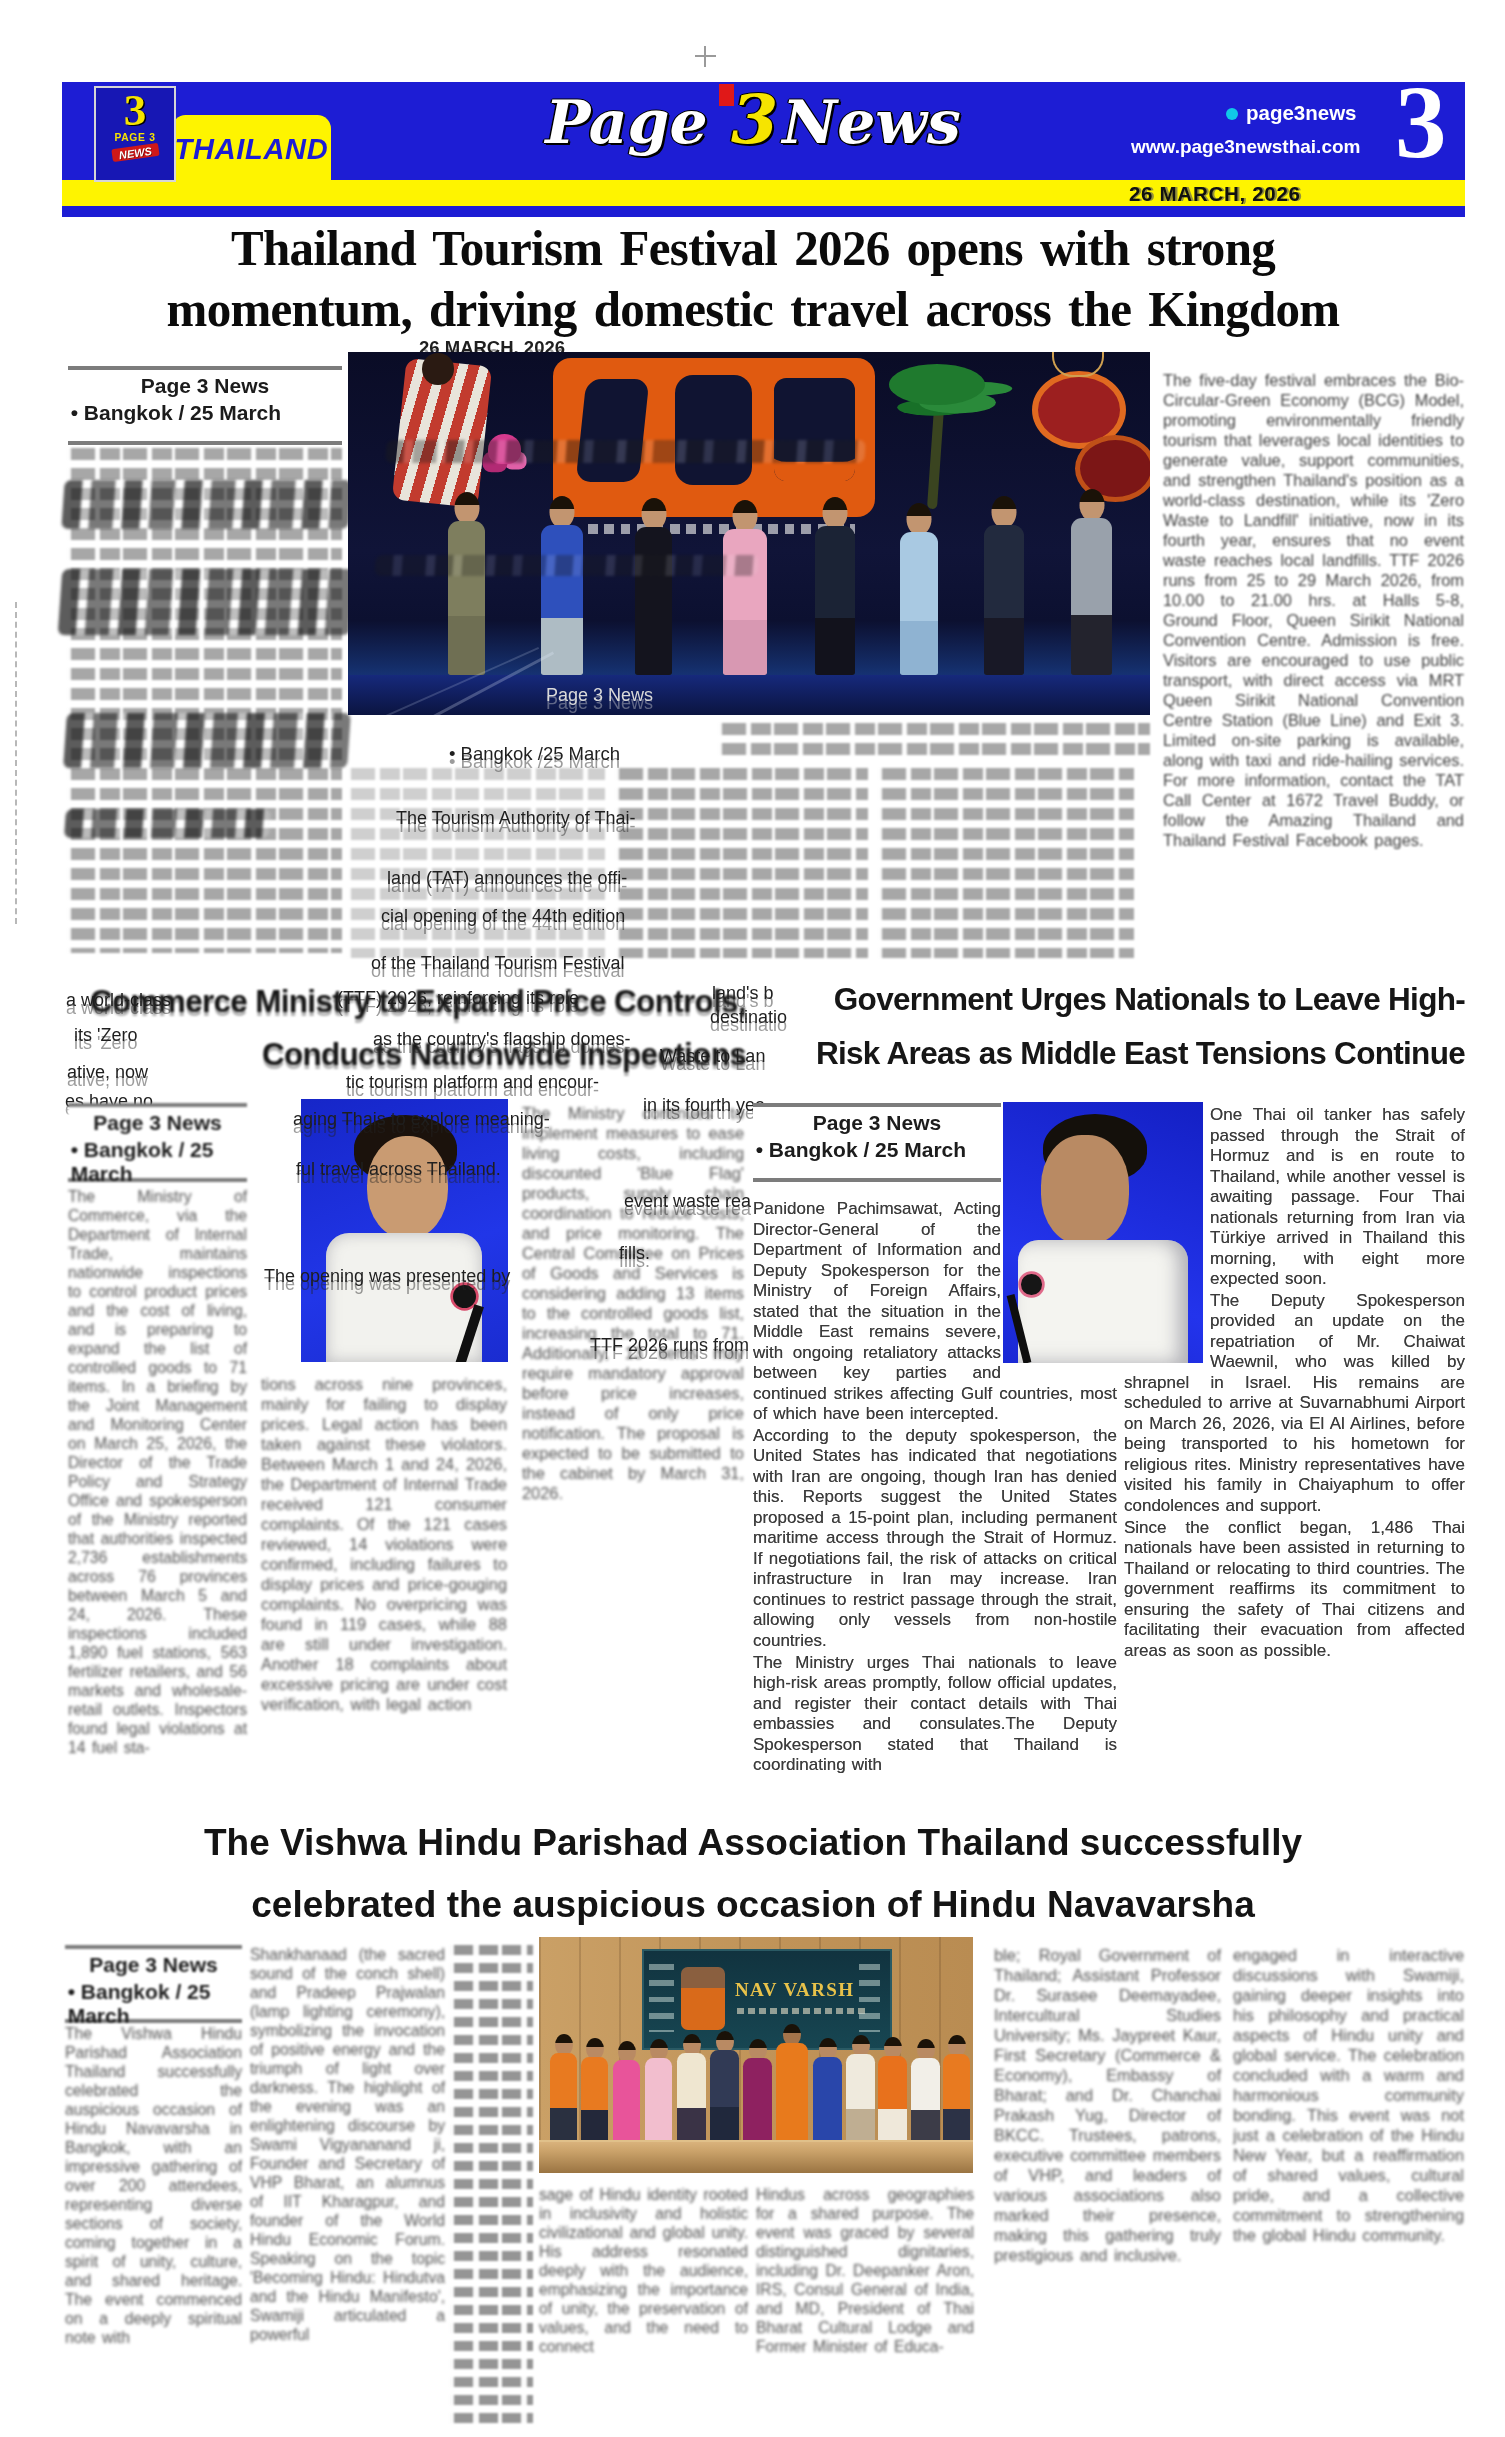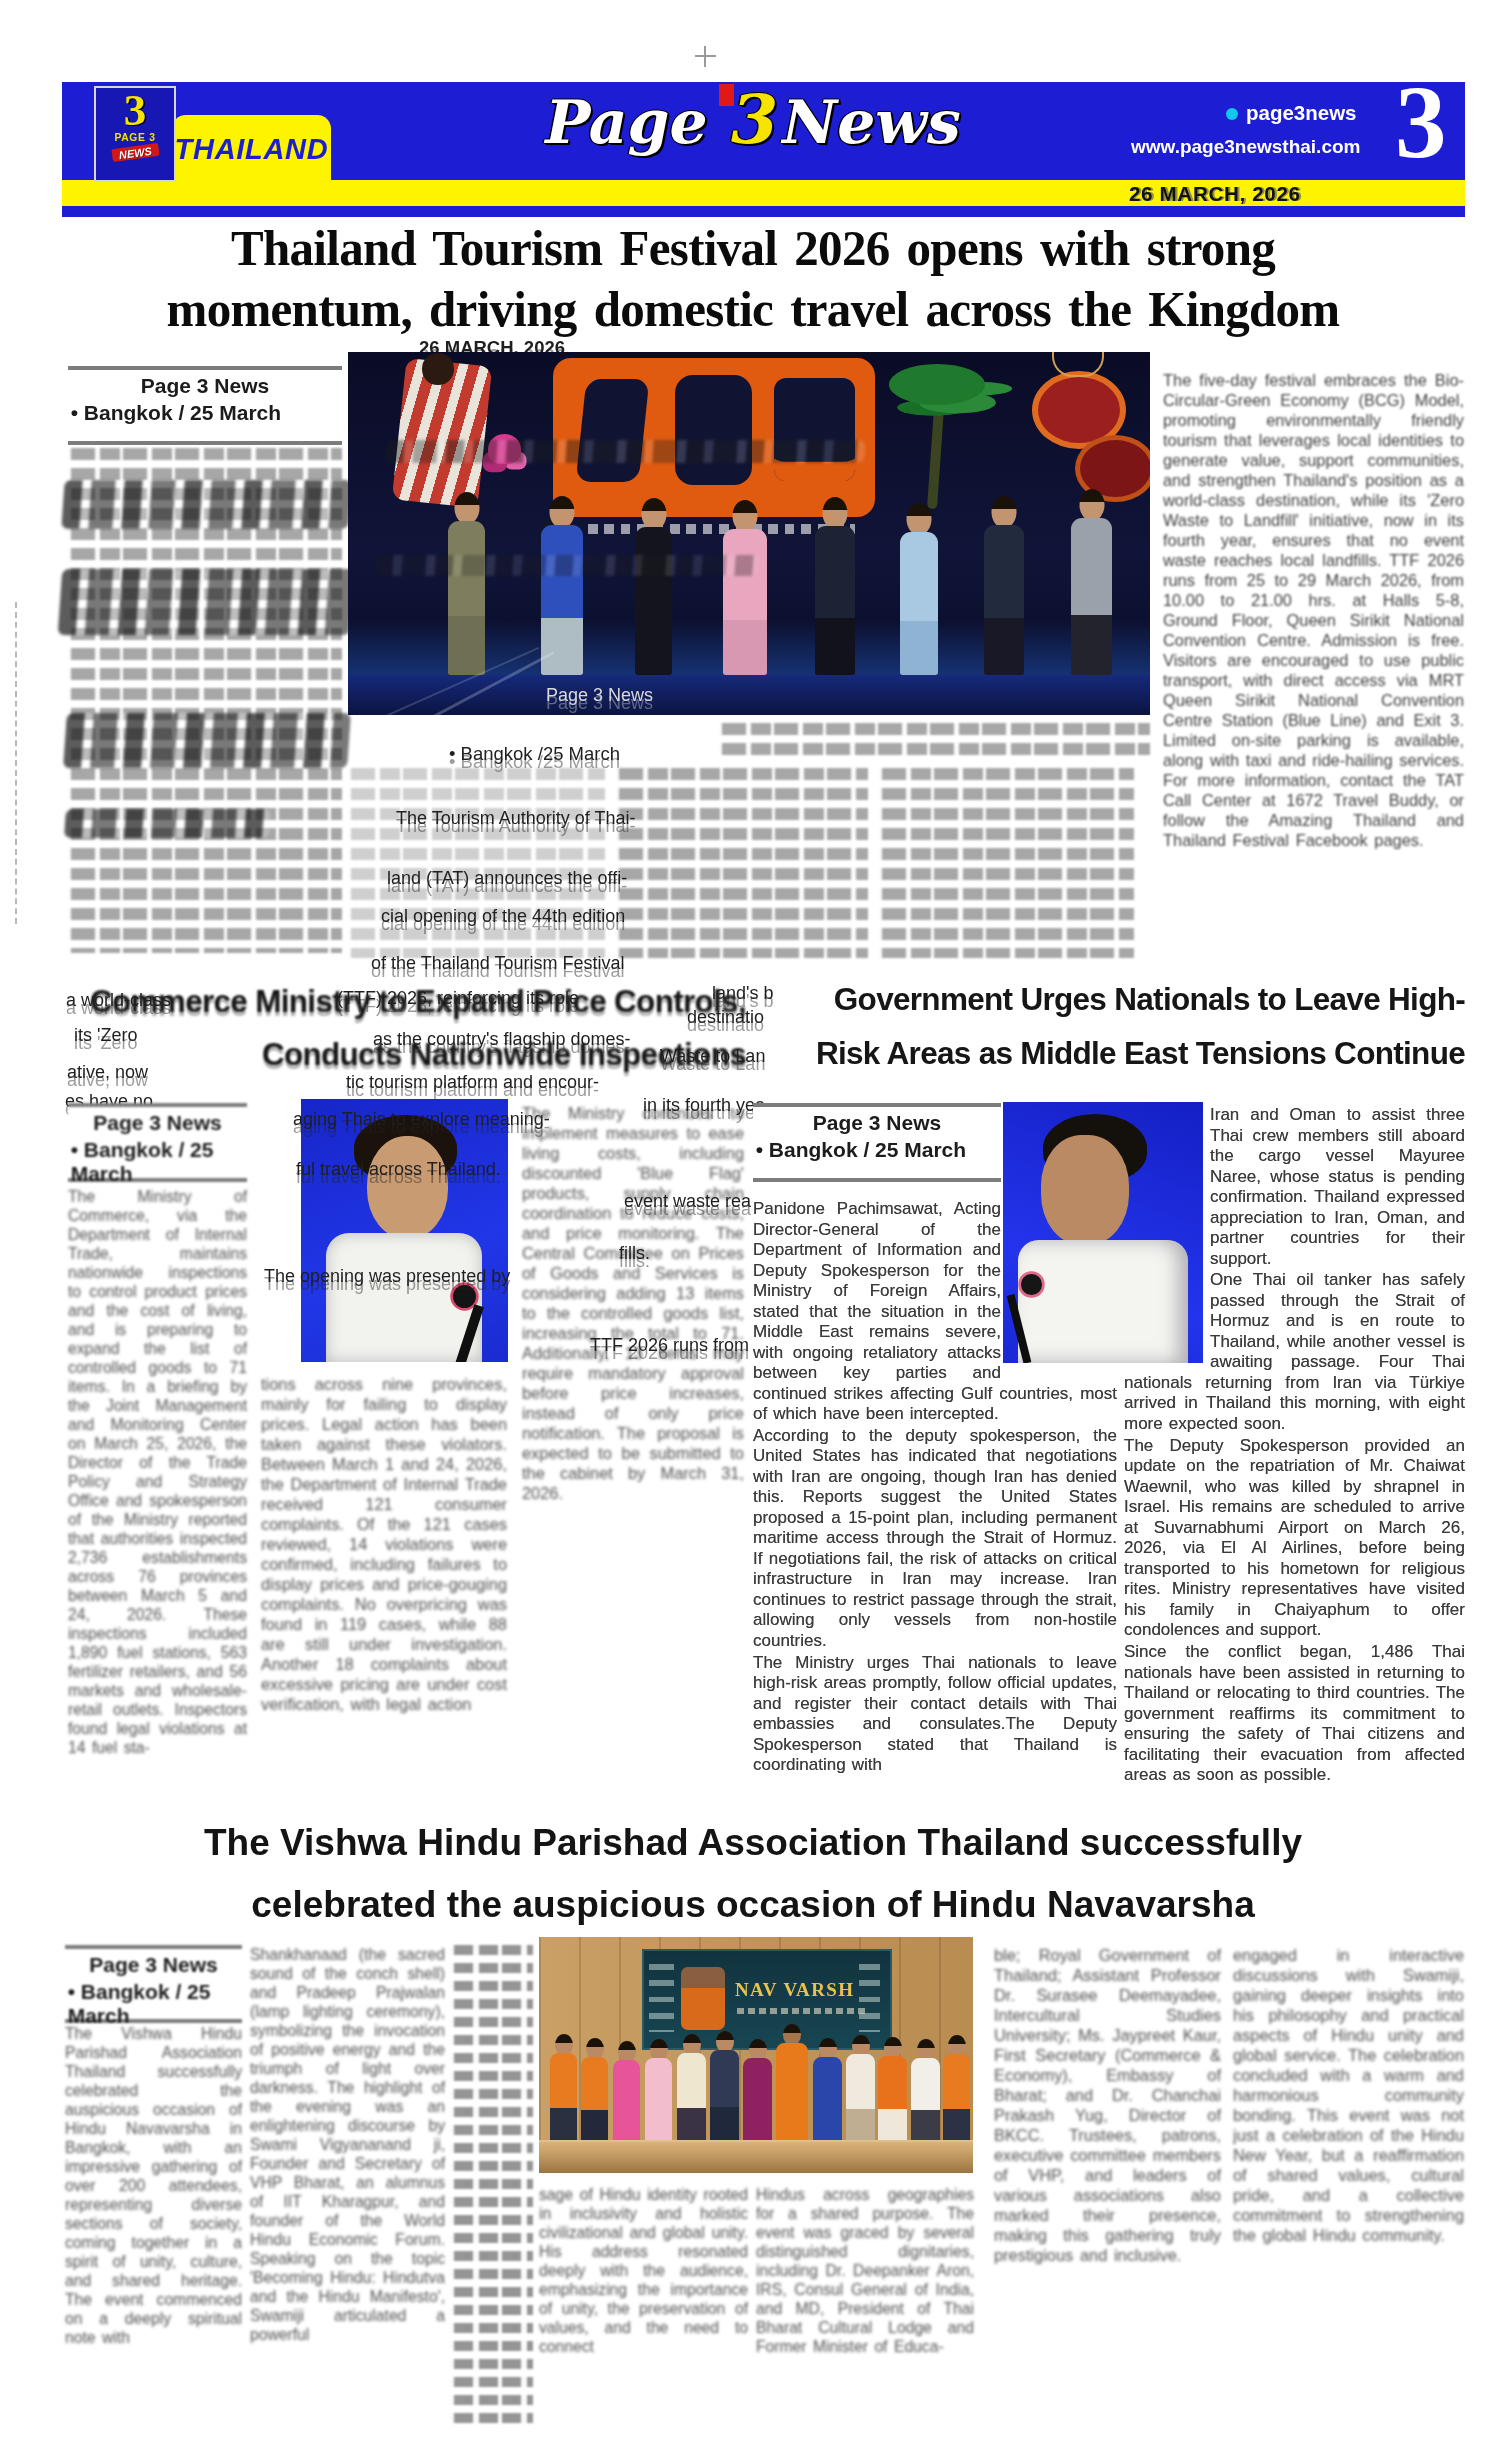--- a/index.html
+++ b/index.html
@@ -212,21 +212,21 @@
   <div class="abs sans-head rough" style="left:65px;top:1028px;width:681px;">Conducts Nationwide Inspections</div>
 
   <div class="ghost" style="left:337px;top:988px;">(TTF) 2026, reinforcing its role</div>
   <div class="ghost" style="left:373px;top:1029px;">as the country's flagship domes-</div>
   <div class="ghost" style="left:346px;top:1072px;">tic tourism platform and encour-</div>
   <div class="ghost" style="left:66px;top:990px;">a world-class</div>
   <div class="ghost" style="left:74px;top:1025px;">its 'Zero</div>
   <div class="ghost" style="left:67px;top:1062px;">ative, now</div>
   <div class="ghost" style="left:65px;top:1091px;">es have no</div>
   <div class="ghost" style="left:712px;top:983px;">land's b</div>
-  <div class="ghost" style="left:687px;top:1007px;">destinatio</div>
+  <div class="ghost" style="left:710px;top:1007px;">destinatio</div>
   <div class="ghost" style="left:660px;top:1046px;">Waste to Lan</div>
 
   <div class="abs byline fuzzy" style="left:68px;top:1103px;width:179px;height:71px;">
     <div class="src">Page 3 News</div>
     <div class="loc">• Bangkok / 25 March</div>
   </div>
 
   <div class="abs photo" style="left:301px;top:1099px;width:207px;height:263px;background:linear-gradient(160deg,#1626c8,#2136e8 60%,#1a2cd0);">
     <div class="abs" style="left:53px;top:16.4px;width:103px;height:66px;border-radius:50% 50% 40% 40%;background:#1b120c;"></div>
     <div class="abs" style="left:66px;top:37px;width:81px;height:103px;border-radius:48%;background:#c99b72;"></div>
@@ -265,21 +265,20 @@
   </div>
 
   <div class="abs body-col" style="left:753px;top:1199px;width:364px;height:586px;">
     <span style="float:right;width:116px;height:167px;"></span>
     <p>Panidone Pachimsawat, Acting Director-General of the Department of Information and Deputy Spokesperson for the Ministry of Foreign Affairs, stated that the situation in the Middle East remains severe, with ongoing retaliatory attacks between key parties and continued strikes affecting Gulf countries, most of which have been intercepted.</p>
     <p>According to the deputy spokesperson, the United States has indicated that negotiations with Iran are ongoing, though Iran has denied this. Reports suggest the United States proposed a 15-point plan, including permanent maritime access through the Strait of Hormuz. If negotiations fail, the risk of attacks on critical infrastructure in Iran may increase. Iran continues to restrict passage through the strait, allowing only vessels from non-hostile countries.</p>
     <p>The Ministry urges Thai nationals to leave high-risk areas promptly, follow official updates, and register their contact details with Thai embassies and consulates.The Deputy Spokesperson stated that Thailand is coordinating with</p>
   </div>
   <div class="abs body-col" style="left:1124px;top:1105px;width:341px;height:688px;">
     <span style="float:left;width:86px;height:261px;"></span>
-    <p>Iran and Oman to assist three Thai crew members still aboard the cargo vessel Mayuree Naree, whose status is pending confirmation. Thailand expressed appreciation to Iran, Oman, and partner countries for their support.</p>
     <p>One Thai oil tanker has safely passed through the Strait of Hormuz and is en route to Thailand, while another vessel is awaiting passage. Four Thai nationals returning from Iran via Türkiye arrived in Thailand this morning, with eight more expected soon.</p>
     <p>The Deputy Spokesperson provided an update on the repatriation of Mr. Chaiwat Waewnil, who was killed by shrapnel in Israel. His remains are scheduled to arrive at Suvarnabhumi Airport on March 26, 2026, via El Al Airlines, before being transported to his hometown for religious rites. Ministry representatives have visited his family in Chaiyaphum to offer condolences and support.</p>
     <p>Since the conflict began, 1,486 Thai nationals have been assisted in returning to Thailand or relocating to third countries. The government reaffirms its commitment to ensuring the safety of Thai citizens and facilitating their evacuation from affected areas as soon as possible.</p>
   </div>
 
   <div class="abs bottom-head" style="left:41px;top:1812px;width:1424px;">The Vishwa Hindu Parishad Association Thailand successfully</div>
   <div class="abs bottom-head" style="left:41px;top:1874px;width:1424px;">celebrated the auspicious occasion of Hindu Navavarsha</div>
 
   <div class="abs byline fuzzy" style="left:65px;top:1945px;width:177px;height:70px;">
     <div class="src">Page 3 News</div>

